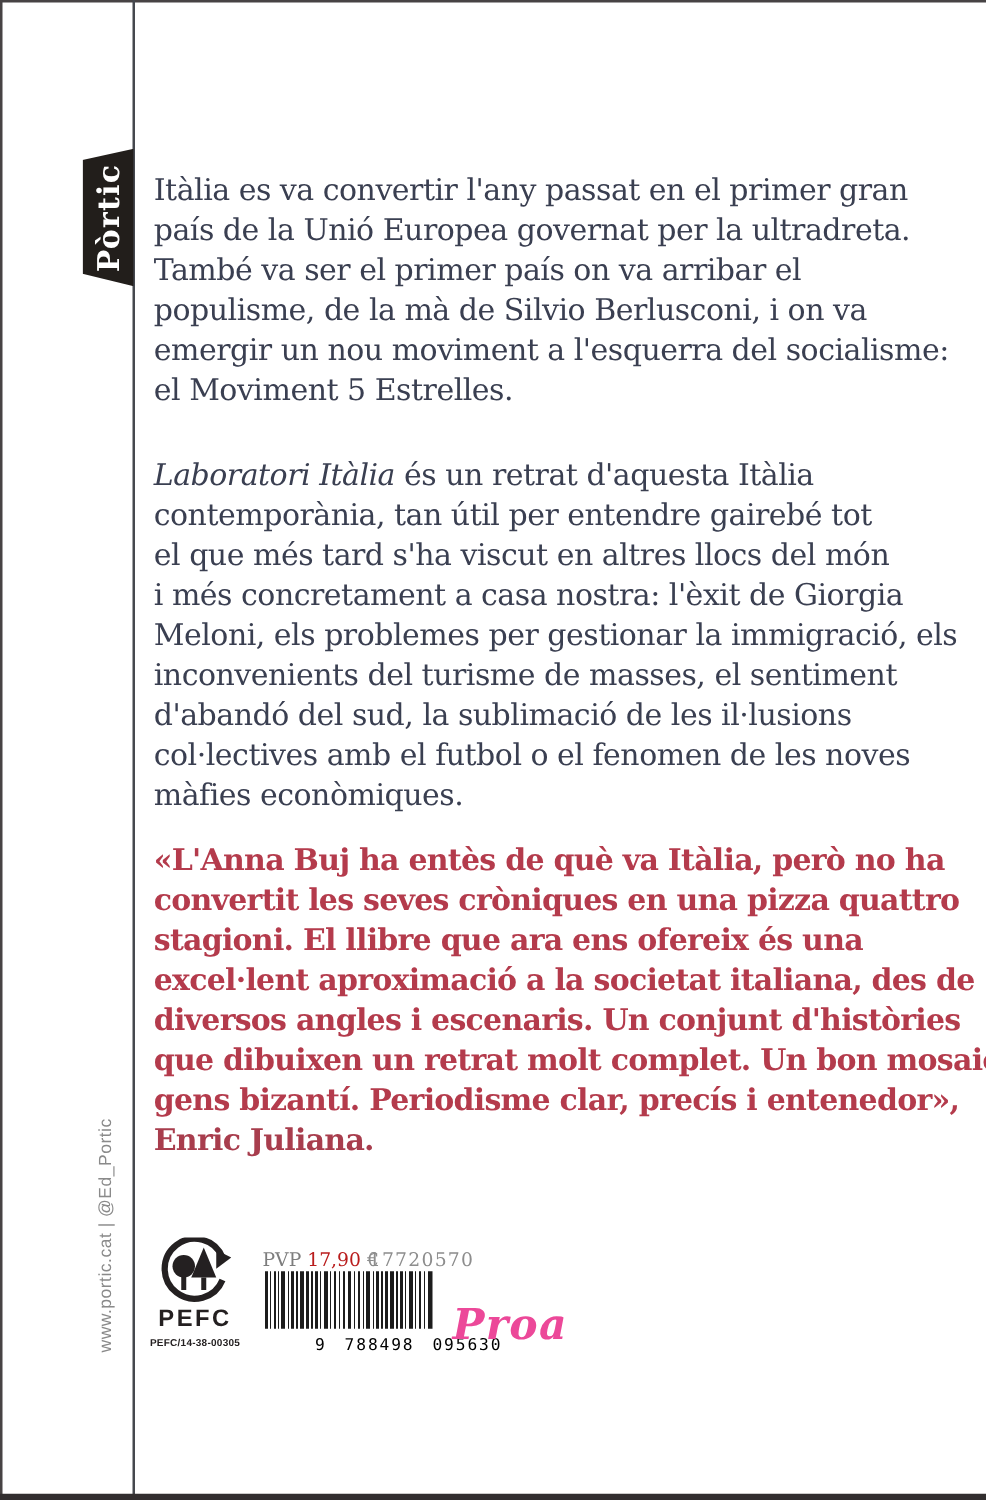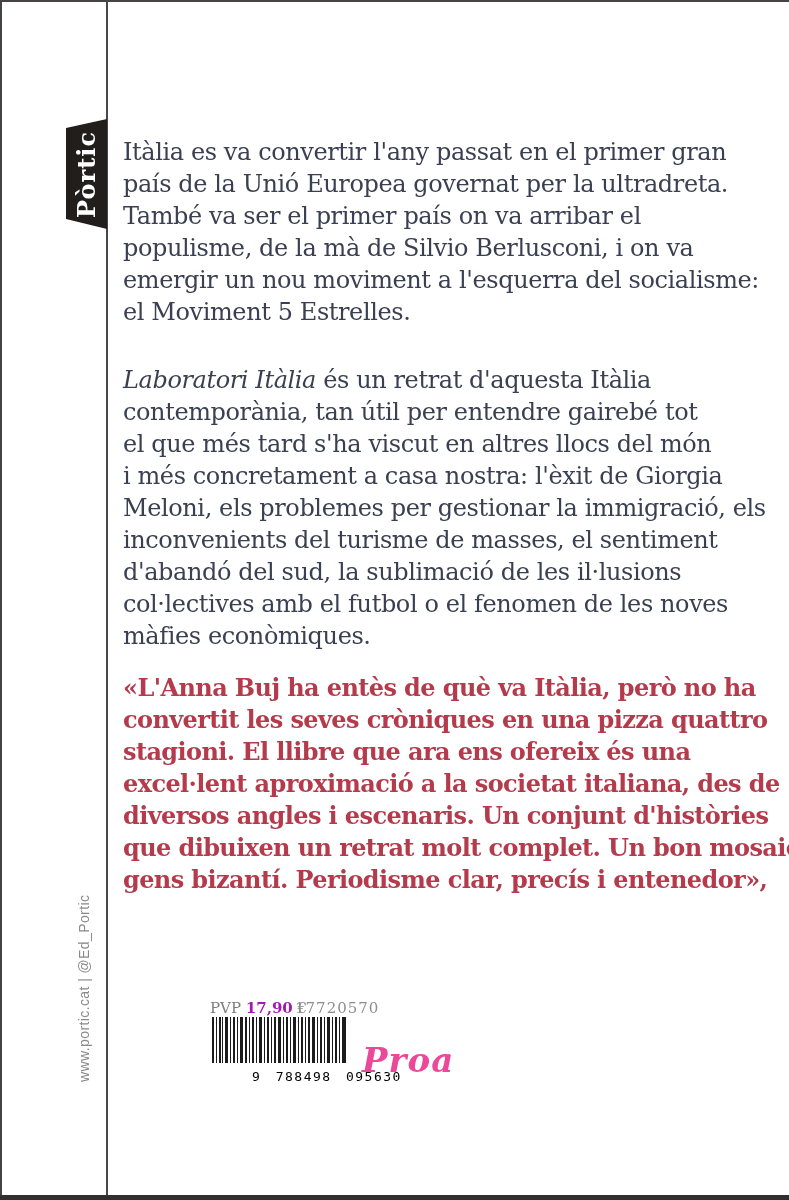--- a/index.html
+++ b/index.html
@@ -37,21 +37,21 @@
       font:bold 24px/32px "DejaVu Serif",serif;letter-spacing:-0.6px;white-space:pre;}
   .quote .attribution{color:var(--attribution-red);}
 
   
   .pefc{position:absolute;left:119px;top:990px;width:74px;text-align:center;color:#242021;}
   .pefc svg{display:block;margin:0 auto;}
   .pefc-label{font:bold 19px "Liberation Sans",sans-serif;letter-spacing:2px;margin-top:1px;}
   .pefc-code{font:bold 8px "Liberation Sans",sans-serif;letter-spacing:.2px;margin-top:3px;}
 
   .price-row{position:absolute;left:210px;top:999px;font:15px "DejaVu Serif",serif;color:#7d7d7d;}
-  .price-amount{font-weight:bold;color:#a21caf;margin-top:14px;}
+  .price-amount{font-weight:normal;color:#b91c1c;margin-top:14px;}
   .currency{color:#8d8d8d;}
   .product-code{position:absolute;left:295px;top:999px;font:15px "DejaVu Serif",serif;
       color:#8d8d8d;letter-spacing:1px;}
 
   .barcode{position:absolute;left:212px;top:1017px;width:138px;}
   .barcode-digits{font:13px "DejaVu Sans Mono",monospace;color:#000000;
       letter-spacing:1.5px;word-spacing:5px;margin-top:2px;white-space:pre;margin-left:40px;}
 
   .proa-logo{position:absolute;left:362px;top:1040px;
       font:italic bold 34px "DejaVu Serif",serif;color:#ec4899;letter-spacing:1px;text-align:center;}
@@ -88,22 +88,36 @@
 col·lectives amb el futbol o el fenomen de les noves
 màfies econòmiques.</span></p>
 
   <p class="quote"><span>«L'Anna Buj ha entès de què va Itàlia, però no ha
 convertit les seves cròniques en una pizza quattro
 stagioni. El llibre que ara ens ofereix és una
 excel·lent aproximació a la societat italiana, des de
 diversos angles i escenaris. Un conjunt d'històries
 que dibuixen un retrat molt complet. Un bon mosaic,
 gens bizantí. Periodisme clar, precís i entenedor»,
-</span></p>
+</span><span class="attribution">Enric Juliana.</span></p>
 
+  <div class="pefc">
+    <svg width="58" height="54" viewBox="0 0 58 54" aria-hidden="true">
+      <g fill="none" stroke="#242021" stroke-width="5">
+        <path d="M 51 34 A 24 24 0 1 1 51 16"></path>
+      </g>
+      <polygon points="46,10 58,16 46,25" fill="#242021"></polygon>
+      <circle cx="20" cy="23" r="9" fill="#242021"></circle>
+      <rect x="18" y="30" width="4" height="12" fill="#242021"></rect>
+      <polygon points="36,8 46,32 26,32" fill="#242021"></polygon>
+      <rect x="34" y="32" width="4" height="10" fill="#242021"></rect>
+    </svg>
+    <div class="pefc-label">PEFC</div>
+    <div class="pefc-code">PEFC/14-38-00305</div>
+  </div>
 
   <div class="price-row"><span>PVP</span> <span class="price-amount">17,90</span> <span class="currency">€</span></div>
 
   <div class="product-code">17720570</div>
 
   <div class="barcode">
     <svg width="134" height="46" viewBox="0 0 134 46" aria-hidden="true" shape-rendering="crispEdges">
       <g fill="#1c1c1c">
         <rect x="0" width="2" height="46"></rect>
           <rect x="4" width="1" height="46"></rect>

